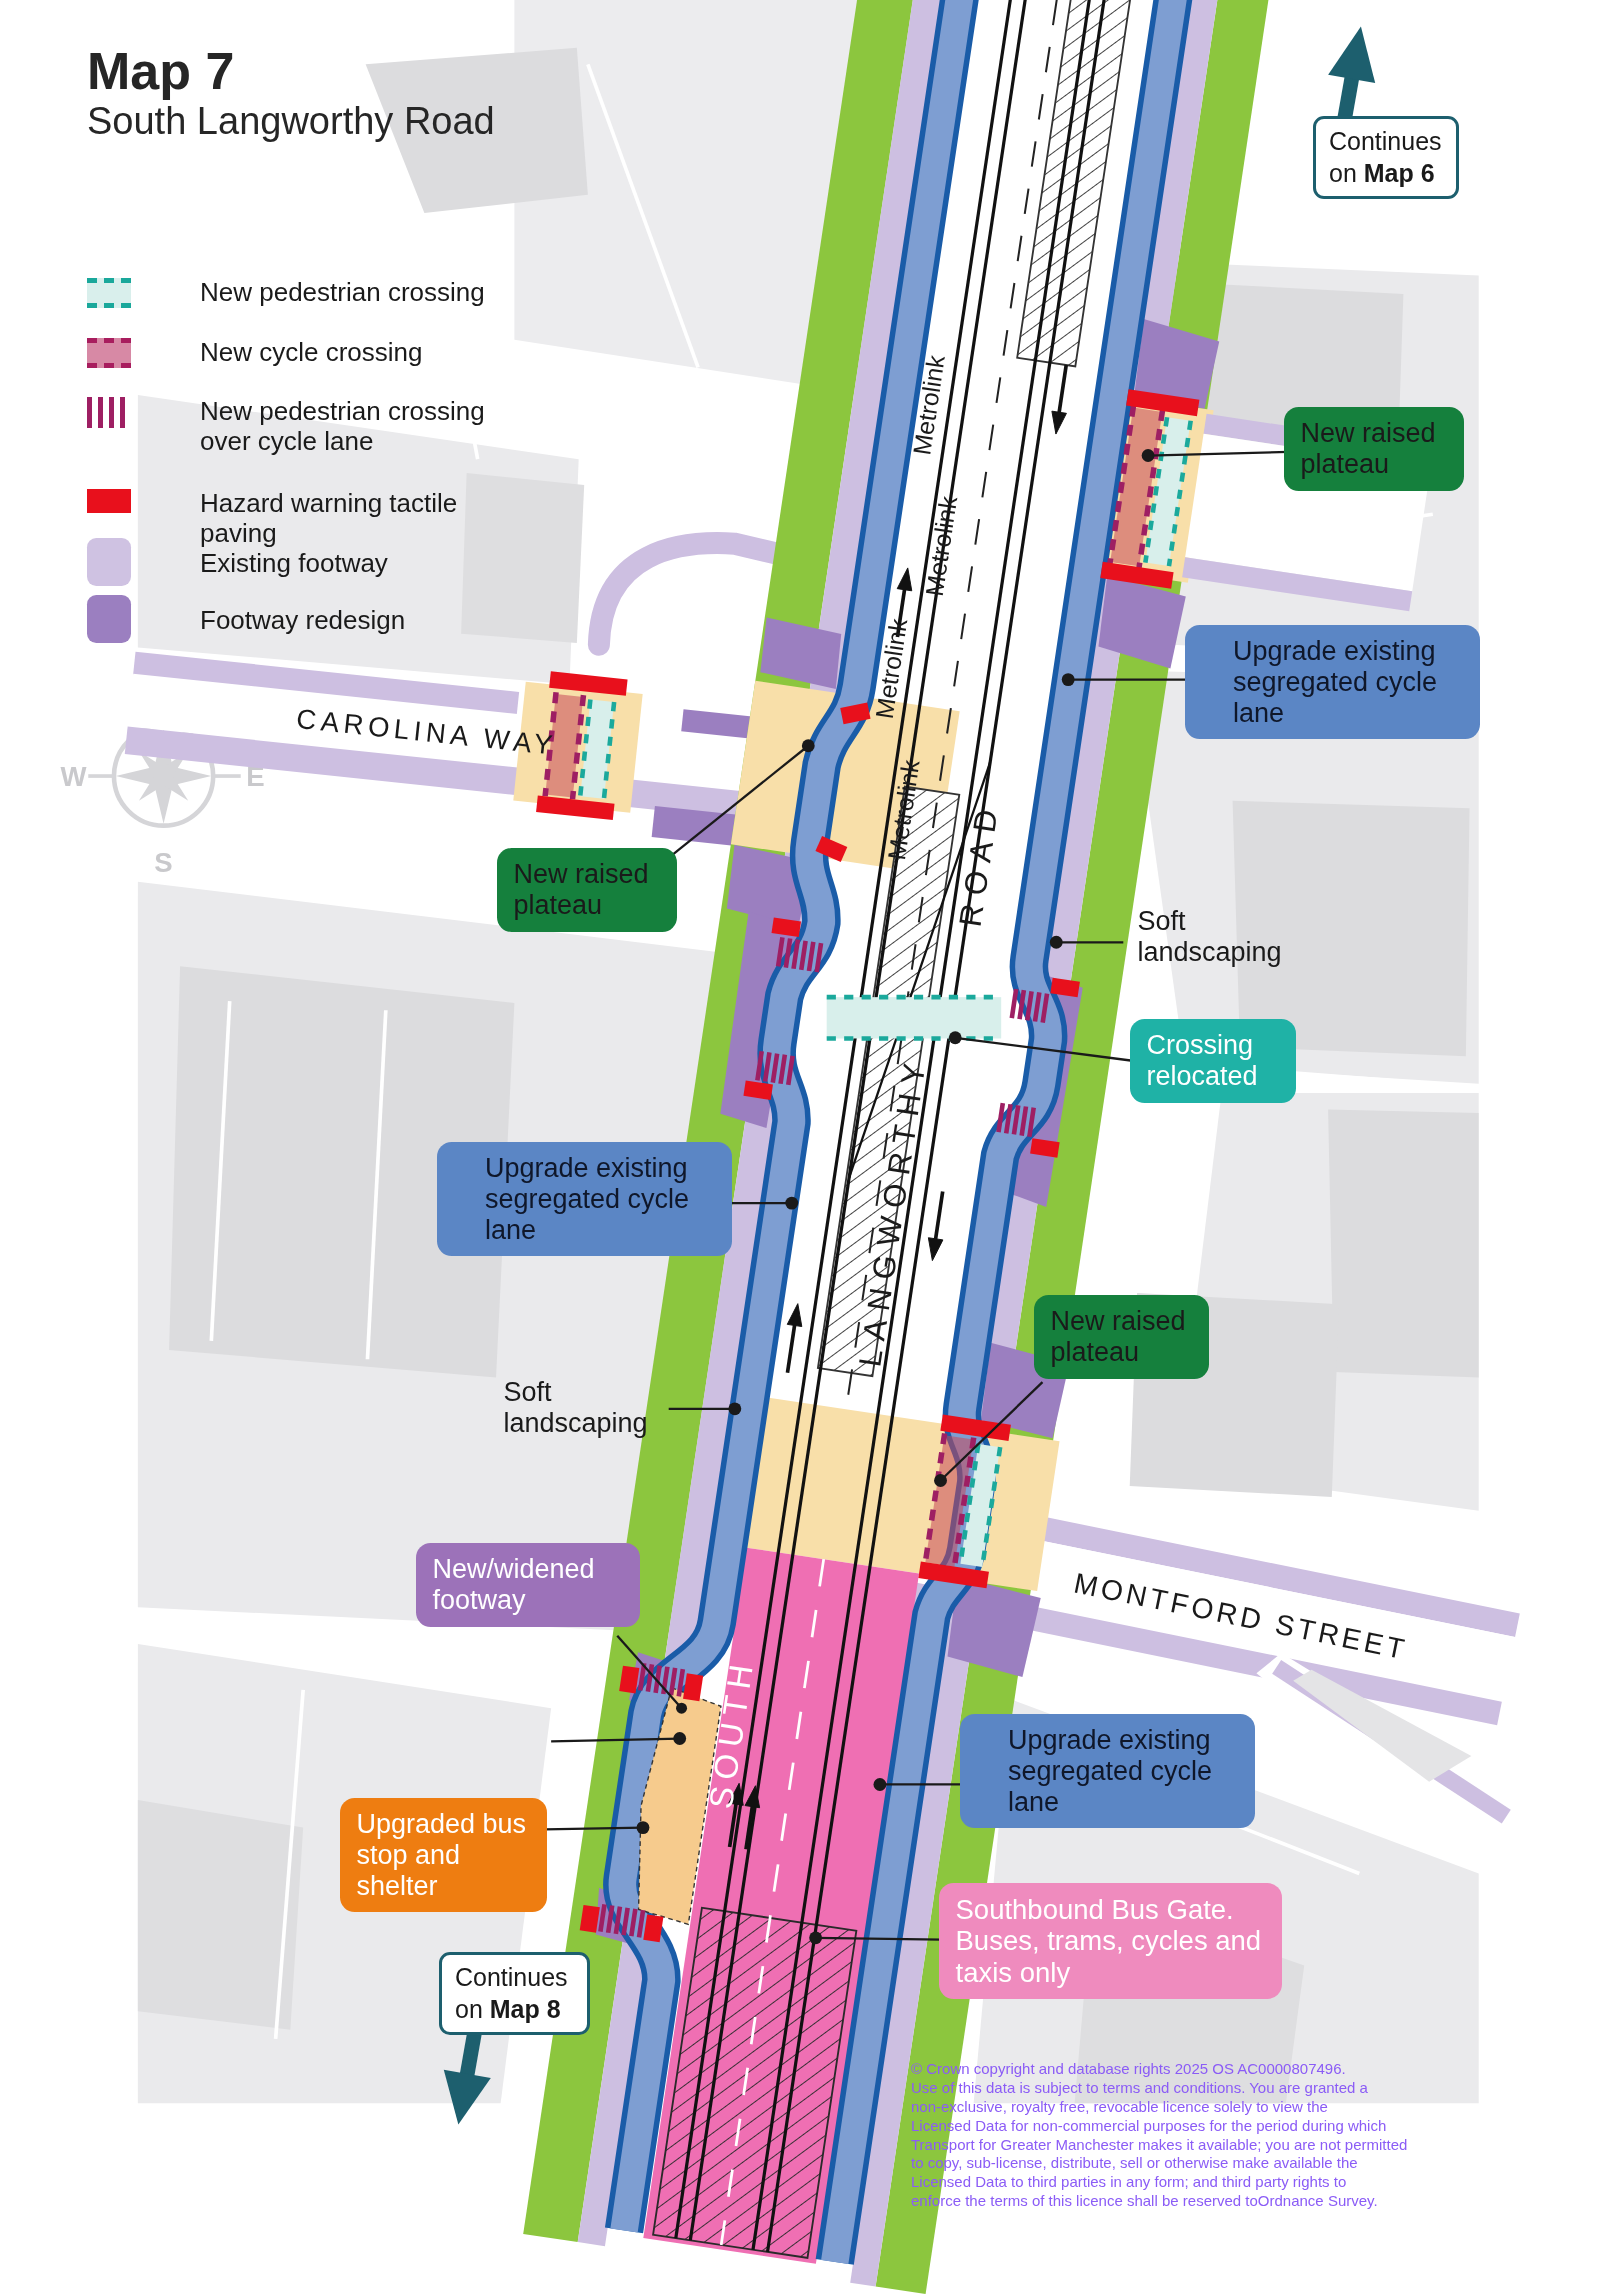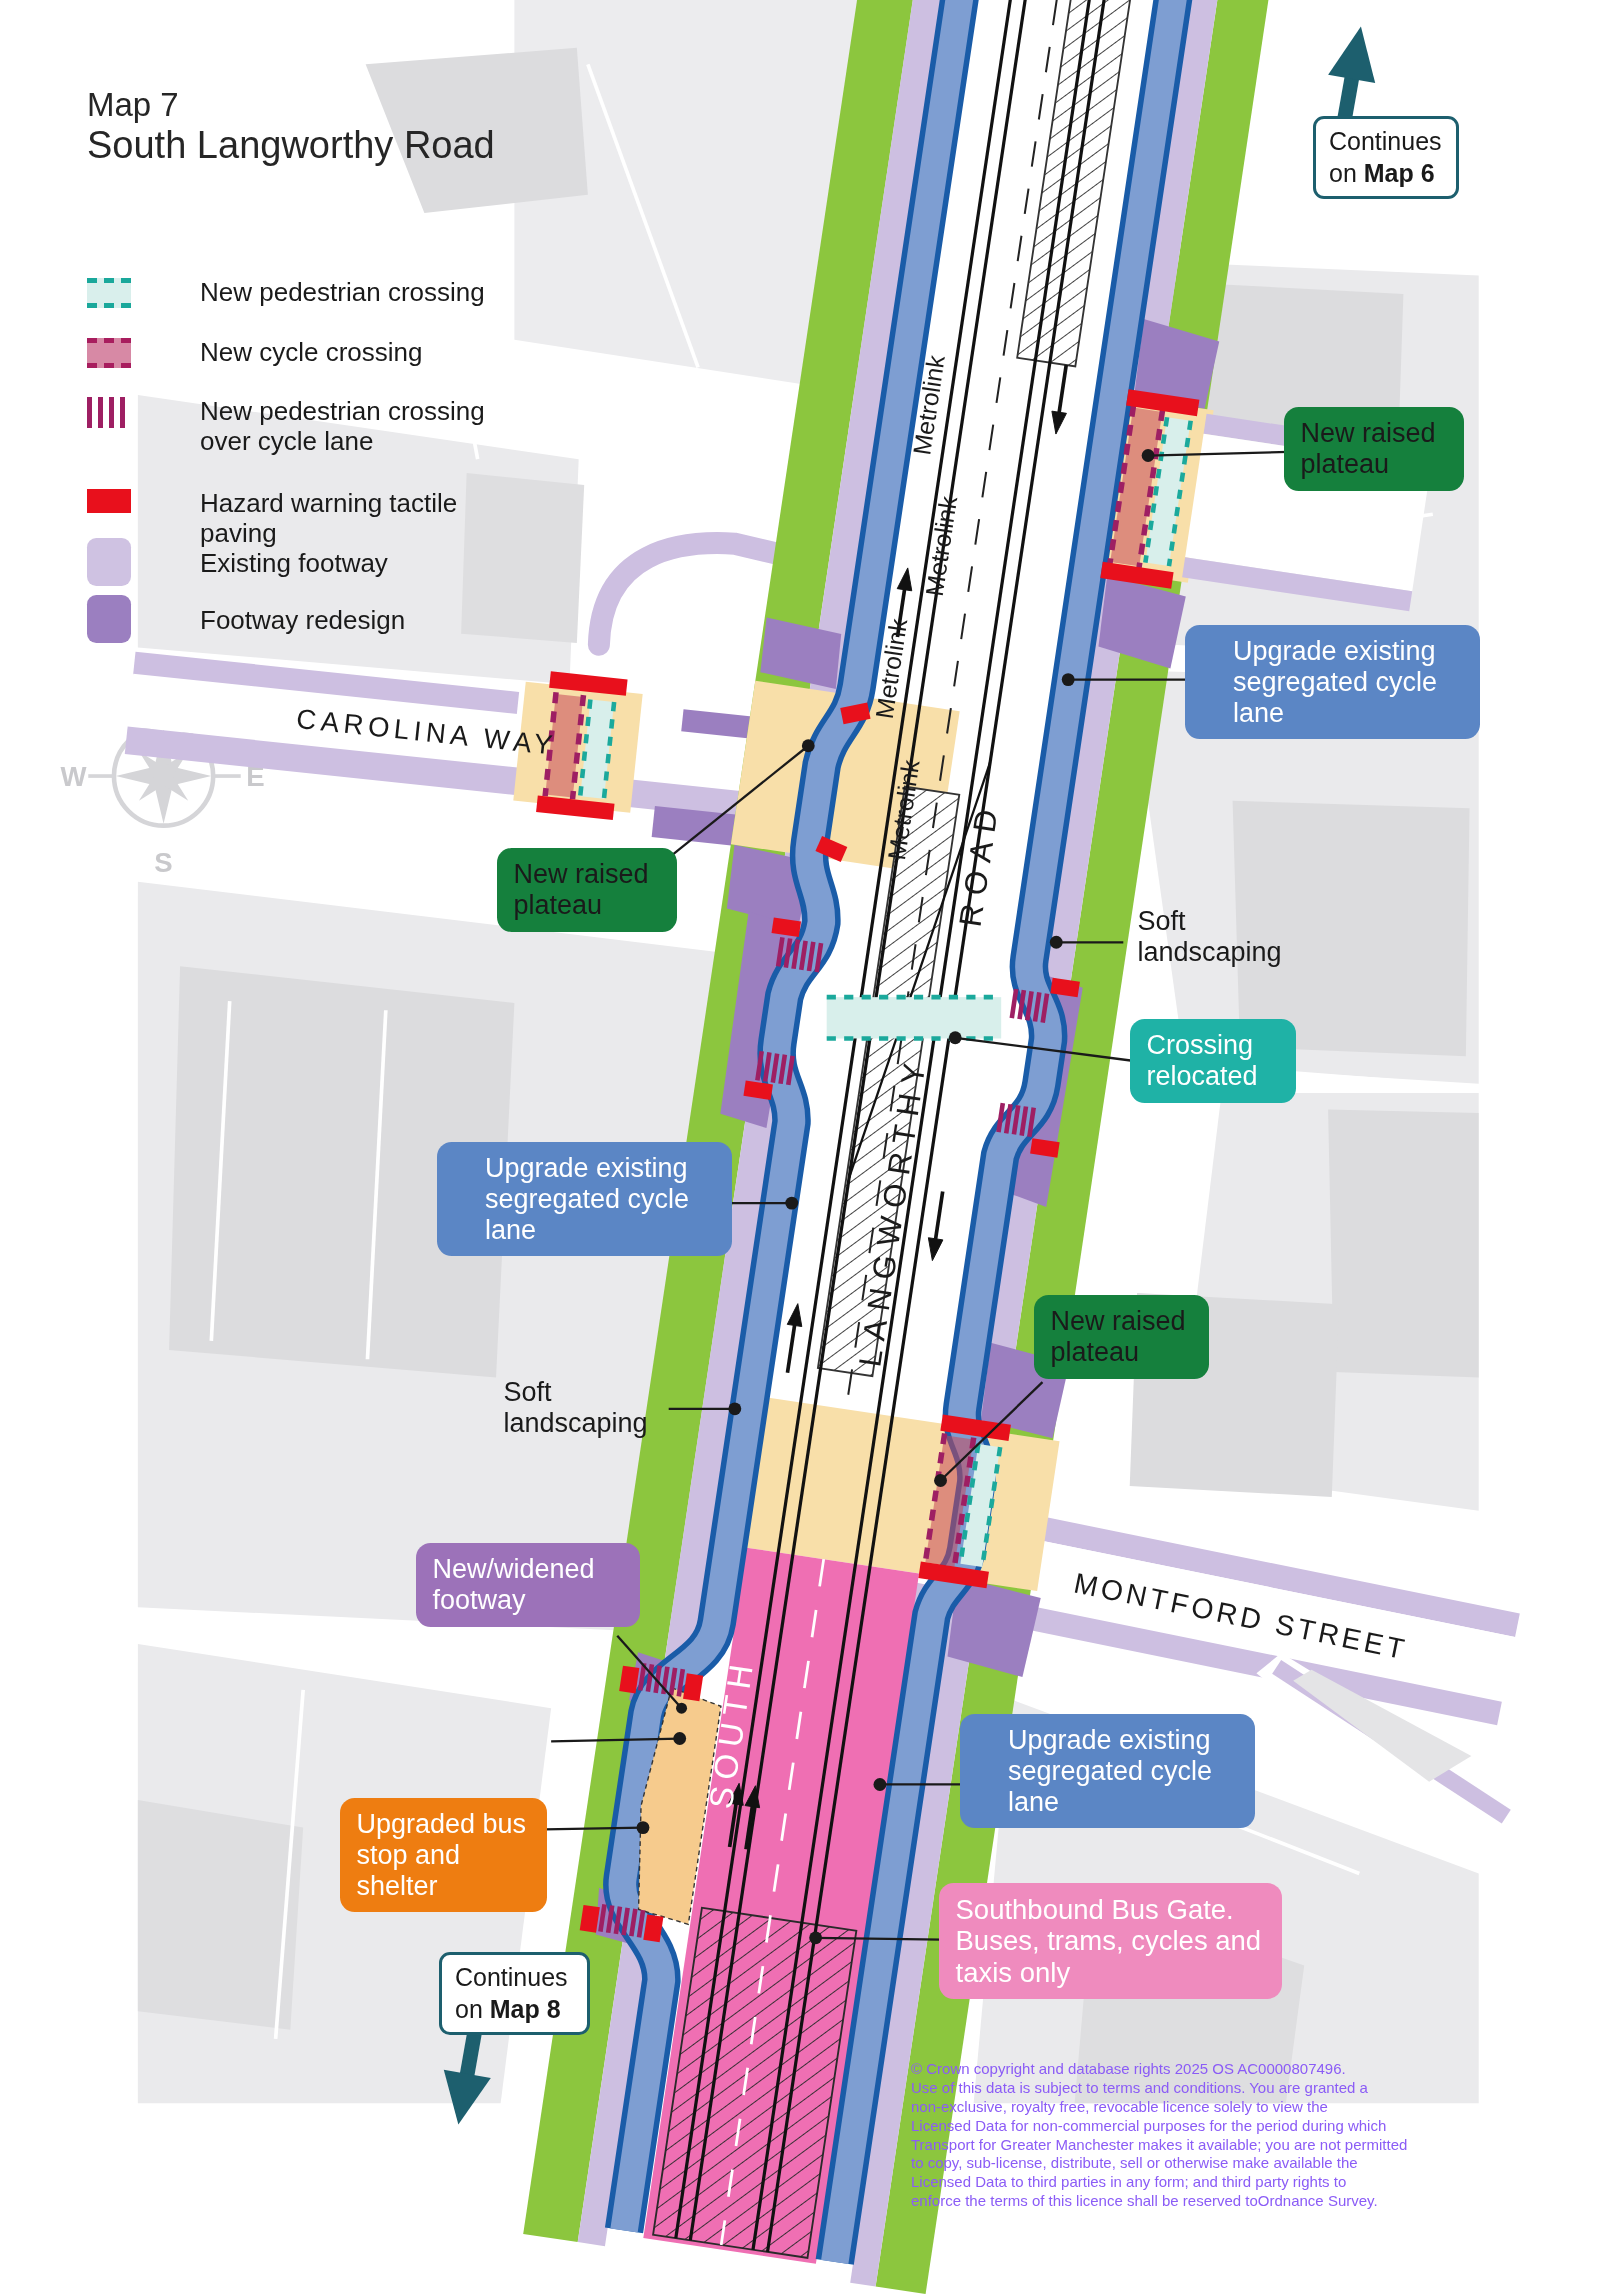--- a/index.html
+++ b/index.html
@@ -1,37 +1,37 @@
 <!DOCTYPE html>
 <html style="font-size:14.7px"><head>
 <meta charset="utf-8">
 <style>
   html,body{margin:0;padding:0;background:#fff;}
   #stage{position:relative;width:1623px;height:2296px;background:#fff;overflow:hidden;
          font-family:"Liberation Sans",sans-serif;color:#262626;}
   #map-svg{position:absolute;left:0;top:0;}
   
   .title-block{position:absolute;left:87px;top:44px;}
-  .map-number{font-size:33px;font-weight:normal;line-height:1.05;margin-top:44px;}
+  .map-number{font-size:52px;font-weight:bold;line-height:1.05;}
   .title-line{font-size:38px;font-weight:normal;line-height:1.18;}
   
   .legend{position:absolute;left:87px;top:272px;width:441px;}
   .legend-row{position:absolute;left:0;display:flex;align-items:flex-start;gap:40px;}
   .legend-swatch{width:44px;flex:0 0 44px;margin-right:29px;}
   .legend-label{font-size:26px;line-height:1.15;color:#1a1a1a;width:331px;}
   .sw-ped{height:20px;background:#D9EFEC;border-top:5.5px dashed #1AA89B;border-bottom:5.5px dashed #1AA89B;}
   .sw-cyc{height:20px;background:#D789A5;border-top:5.5px dashed #A81D5E;border-bottom:5.5px dashed #A81D5E;}
   .sw-pedcyc{height:31px;width:39px;background:repeating-linear-gradient(90deg,#9E1F63 0 4.6px,rgba(0,0,0,0) 4.6px 11px);}
   .sw-haz{height:24px;background:#E8101C;}
   .sw-exist{height:48px;background:#CFC2E2;border-radius:9.2px;}
   .sw-redes{height:48px;background:#9B7FC0;border-radius:9.2px;}
   
   .callout{position:absolute;border-radius:14.7px;padding:11px 16.5px;font-size:27px;line-height:1.14;color:#1a1a1a;}
   .c-tan{background:#15803d;}
-  .c-blue{background:#5B86C5;color:#ffffff;padding-left:48px;}
+  .c-blue{background:#5B86C5;color:#0f172a;padding-left:48px;}
   .c-teal{background:#1FB2A6;color:#fff;}
   .c-purple{background:#9C72B9;color:#fff;}
   .c-pink{background:#EF8BBE;color:#fff;font-size:27.5px;}
   .c-orange{background:#EE7D11;color:#fff;}
   .c-map{background:#fff;border:3.7px solid #1D5F6E;border-radius:11px;font-size:25px;line-height:1.25;padding:7.3px 13px;}
   
   .footer{position:absolute;left:911px;top:2060px;width:551px;text-align:left;
           font-size:15px;line-height:1.26;color:#8b5cf6;}
 </style>
 </head>

